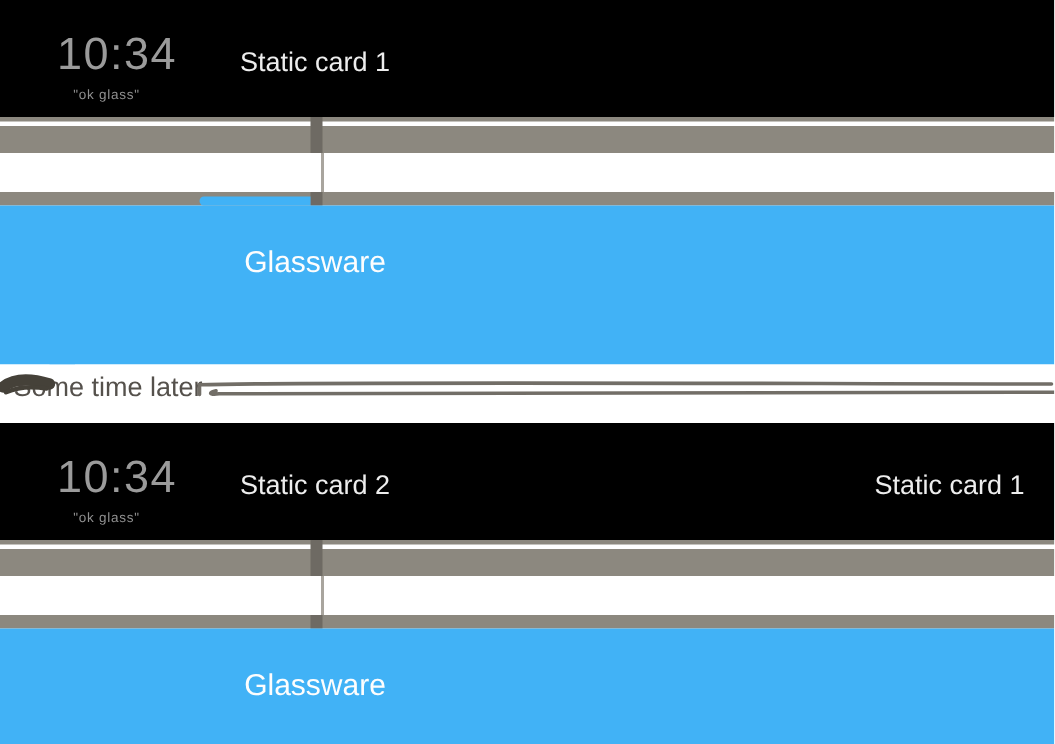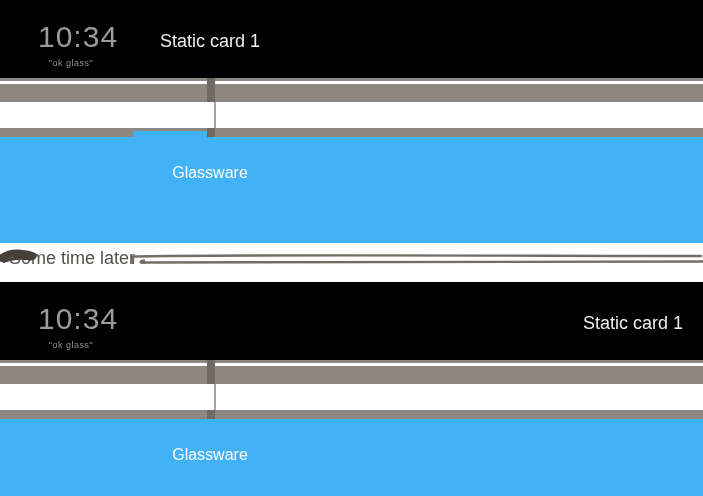--- a/index.html
+++ b/index.html
@@ -45,21 +45,21 @@
   .conn-top {position:absolute;left:206.5px;top:78px; width:8px;height:24px;background:var(--connector_dark);}
   .conn-mid {position:absolute;left:213.5px;top:102px;width:2px;height:26px;background:var(--connector_light);}
   .conn-bot {position:absolute;left:206.5px;top:128px;width:8px;height:9px; background:var(--connector_dark);}
 
   
   .glassware{position:absolute;left:0;top:137px;width:703px;background:var(--glassware_blue);}
   #block1 .glassware{height:106px;}
   #block2 .glassware{height:77px;}
   .glassware-label{
     position:absolute;left:110px;top:27px;width:200px;text-align:center;
-    font-size:16px;color:var(--glassware_text);
+    font-size:20px;color:var(--glassware_text);
   }
   
   .blue-stroke{
     position:absolute;left:133px;top:130.5px;width:74px;height:6.5px;
     background:var(--glassware_blue);border-radius:3px 0 0 3px;
   }
   .blue-blob{
     position:absolute;left:33px;top:243px;width:17px;height:7.5px;
     background:var(--glassware_blue);border-radius:0 0 5px 5px;
   }
@@ -112,20 +112,21 @@
 
       <path d="M133,20 L133,13.5 C200,11.5 420,12.5 701,13" fill="none" stroke="var(--divider_line)" stroke-width="2.4" stroke-linecap="round"></path>
       <path d="M144,17.5 C139,18.5 139,20.5 146,19.5 C260,18 470,19.5 703,18.5" fill="none" stroke="var(--divider_line)" stroke-width="2.4" stroke-linecap="round"></path>
     </svg>
   </div>
 
   <div class="block" id="block2">
     <div class="card-strip">
       <div class="clock">10:34</div>
       <div class="hotword">"ok glass"</div>
+      <div class="card-label pos-a">Static card 2</div>
       <div class="card-label pos-b">Static card 1</div>
     </div>
 
     <div class="bar-thin"></div>
     <div class="bar-main"></div>
 
     <div class="insert-row">
       <div class="insert-label">Insert</div>
     </div>
 

